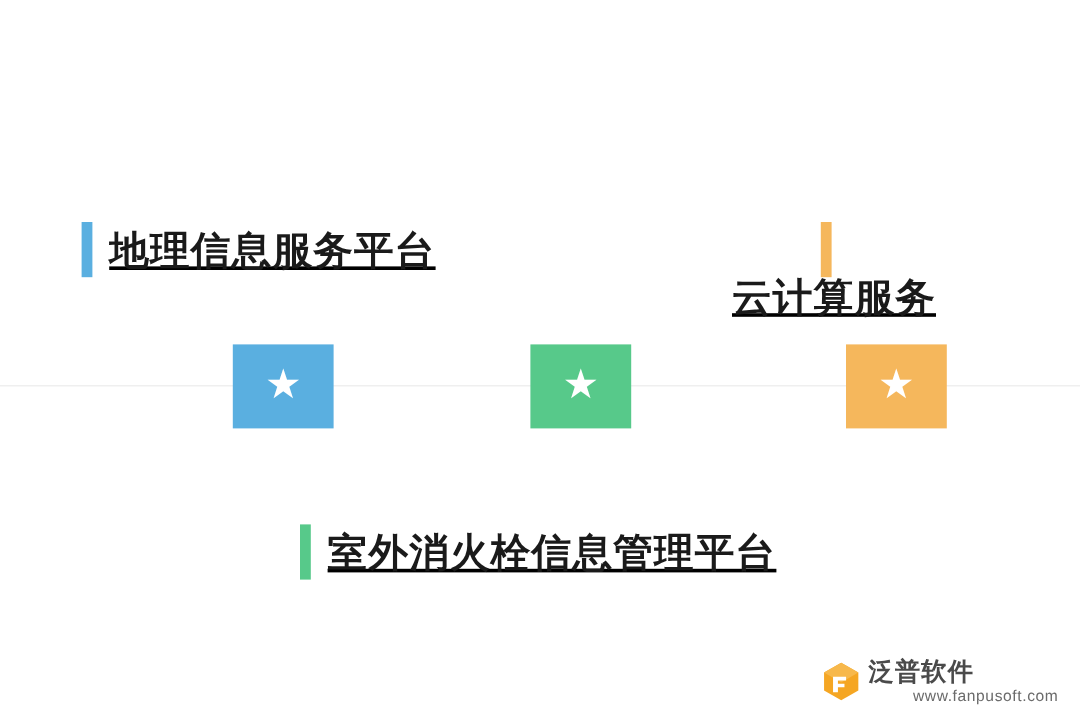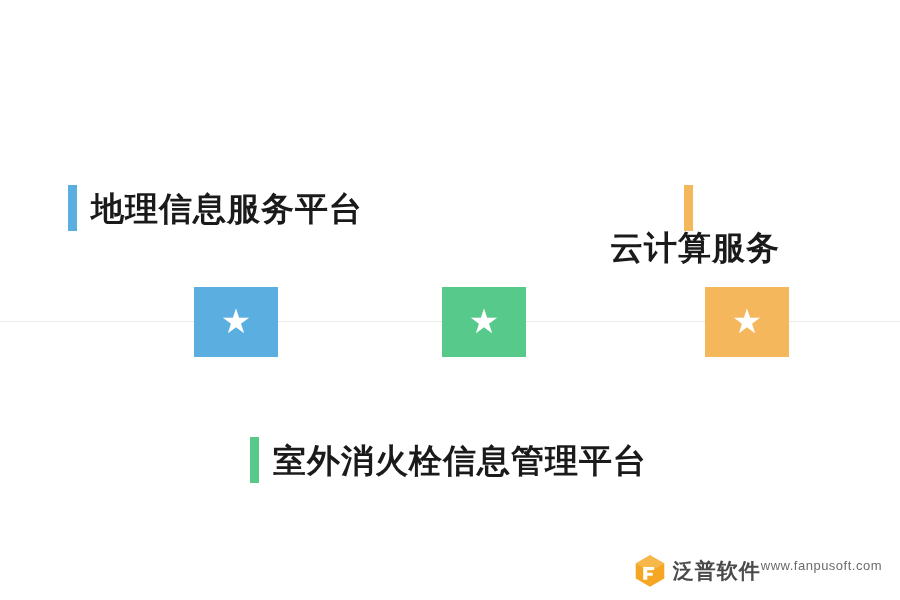--- a/index.html
+++ b/index.html
@@ -27,20 +27,21 @@
     width: 900px;
     height: 1px;
     background: #ebebeb;
   }
 
   
   .label-block {
     position: absolute;
     display: flex;
     align-items: center;
+    text-decoration: underline;
   }
   .label-bar {
     width: 9px;
     height: 46px;
     flex: 0 0 auto;
   }
   .label-text {
     margin-left: 14px;
     font-size: 33px;
     font-weight: bold;
@@ -83,33 +84,34 @@
     align-items: center;
   }
   .wm-logo {
     width: 34px;
     height: 34px;
     margin-right: 6px;
     flex: 0 0 auto;
   }
   .wm-text {
     display: flex;
-    flex-direction: row;
+    flex-direction: column;
     line-height: 1.15;
   }
   .wm-name {
     font-size: 21px;
     font-weight: bold;
     color: #4a4a4a;
     letter-spacing: 1px;
   }
   .wm-url {
     font-size: 13px;
     color: #6b6b6b;
     letter-spacing: 0.5px;
+    margin-left: 37px;
   }
 </style>
 </head>
 <body>
 
 <div class="canvas">
 
   <div class="baseline"></div>
 
   <div class="label-block" id="label-gis">

